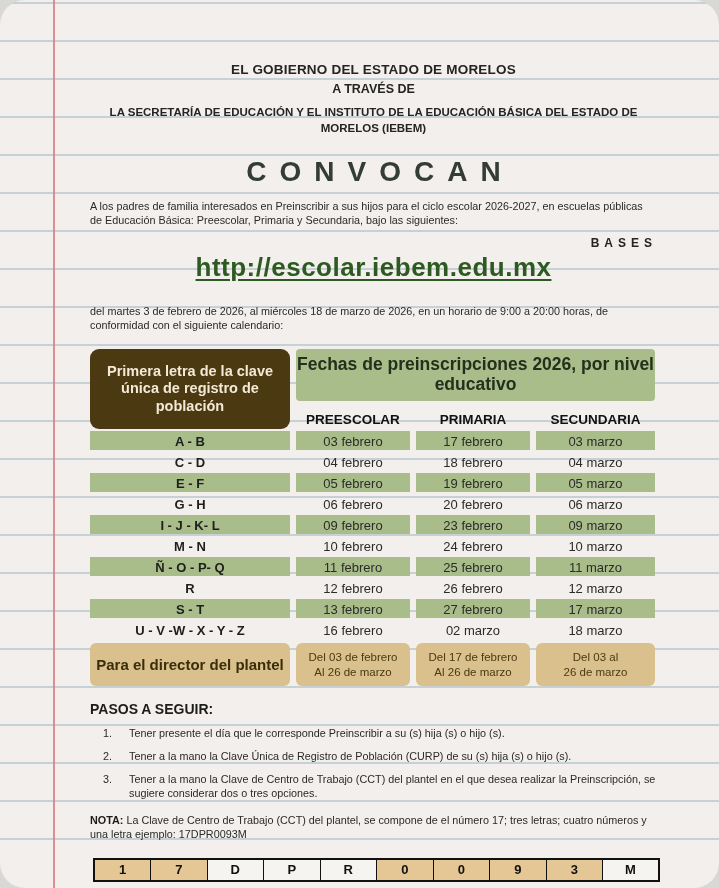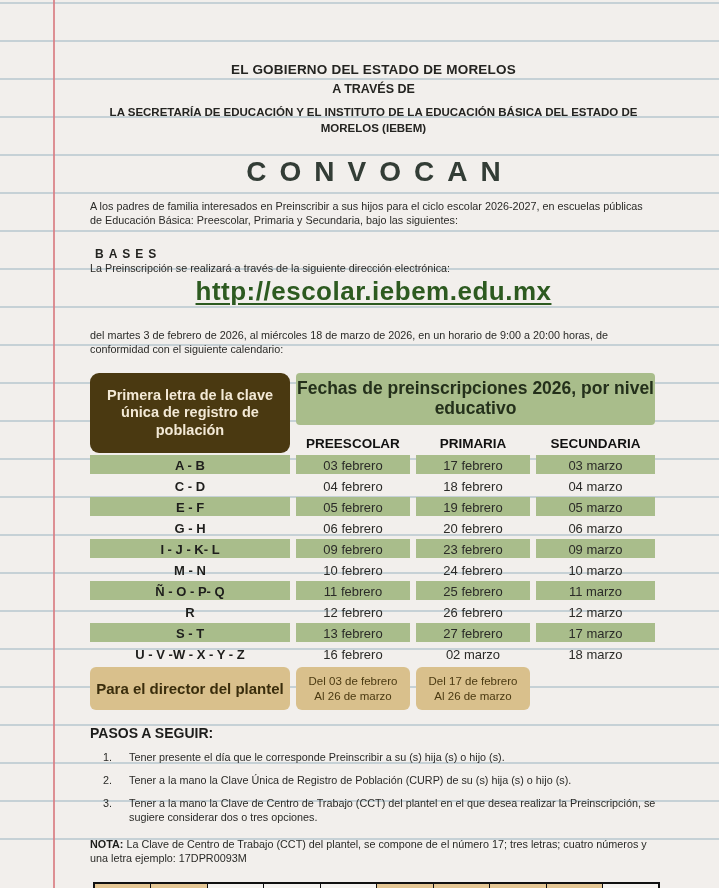--- a/index.html
+++ b/index.html
@@ -9,32 +9,33 @@
   }
   *{margin:0;padding:0;box-sizing:border-box;}
   html,body{background:#d8d8d6;}
   body{font-family:"Liberation Sans", sans-serif;}
   .page{
     position:relative;width:719px;height:888px;overflow:hidden;
     background:var(--paper);
     background-image:repeating-linear-gradient(to bottom, transparent 0px, transparent 36px, var(--rule-line) 36px, var(--rule-line) 38px);
     background-position:0 -34px;
     color:var(--ink);
+    border-radius:25px;
   }
   .margin-line{position:absolute;left:53px;top:0;width:2px;height:100%;background:var(--margin-line);opacity:.85;}
   .content{position:absolute;left:90px;top:0;width:567px;}
 
   
   .h-line1{margin-top:62px;text-align:center;font-weight:bold;font-size:13.5px;letter-spacing:.2px;}
   .h-line2{margin-top:5px;text-align:center;font-weight:bold;font-size:12.5px;}
   .h-line3{margin-top:9px;text-align:center;font-weight:bold;font-size:11.5px;line-height:1.35;max-width:545px;margin-left:auto;margin-right:auto;}
   .convocan{margin-top:20px;text-align:center;font-weight:bold;font-size:28px;letter-spacing:13px;color:var(--convocan);text-indent:13px;}
 
   .para{margin-top:11px;font-size:10.8px;line-height:1.32;color:#2a2a27;}
-  .bases-title{margin-top:19px;text-align:left;font-weight:bold;font-size:12px;letter-spacing:5px;text-indent:5px;}
+  .bases-title{margin-top:8px;text-align:right;font-weight:bold;font-size:12px;letter-spacing:5px;text-indent:5px;}
   .bases-line{margin-top:1px;font-size:10.8px;color:#2a2a27;}
   .url-wrap{margin-top:2px;text-align:center;}
   .url{font-weight:bold;font-size:26px;color:var(--url-green);text-decoration:underline;text-decoration-thickness:2px;text-underline-offset:3px;letter-spacing:.5px;margin-top:16px;}
   .dates-line{margin-top:21px;font-size:10.8px;line-height:1.32;color:#2a2a27;}
 
   
   .sched{margin-top:17px;display:grid;grid-template-columns:200px 114px 114px 119px;column-gap:6px;row-gap:2px;}
   .srow{display:contents;}
   .corner{grid-column:1;grid-row:1 / span 2;background:var(--brown);border-radius:9px;color:var(--brown-text);
     font-weight:bold;font-size:14.5px;line-height:1.22;display:flex;align-items:center;justify-content:center;text-align:center;padding:4px 14px;}
@@ -71,21 +72,20 @@
 
   <div class="content">
 
     <div class="h-line1">EL GOBIERNO DEL ESTADO DE MORELOS</div>
     <div class="h-line2">A TRAVÉS DE</div>
     <div class="h-line3">LA SECRETARÍA DE EDUCACIÓN Y EL INSTITUTO DE LA EDUCACIÓN BÁSICA DEL ESTADO DE MORELOS (IEBEM)</div>
     <div class="convocan">CONVOCAN</div>
 
     <div class="para">A los padres de familia interesados en Preinscribir a sus hijos para el ciclo escolar 2026-2027, en escuelas públicas de Educación Básica: Preescolar, Primaria y Secundaria, bajo las siguientes:</div>
     <div class="bases-title">BASES</div>
-    <div class="bases-line">La Preinscripción se realizará a través de la siguiente dirección electrónica:</div>
     <div class="url-wrap">
       <span class="url">http://escolar.iebem.edu.mx</span>
     </div>
     <div class="dates-line">del martes 3 de febrero de 2026, al miércoles 18 de marzo de 2026, en un horario de 9:00 a 20:00 horas, de conformidad con el siguiente calendario:</div>
 
     <div class="sched">
       <div class="corner">Primera letra de la clave única de registro de población</div>
       <div class="main-head">Fechas de preinscripciones 2026, por nivel educativo</div>
       <div class="sub-head" style="grid-column:2">PREESCOLAR</div>
       <div class="sub-head" style="grid-column:4">SECUNDARIA</div>
@@ -157,20 +157,24 @@
       <div class="dcell">
         <span class="lbl">Para el director del plantel</span>
       </div>
       <div class="dcell">
         <span class="ln">Del 03 de febrero</span>
         <span class="ln">Al 26 de marzo</span>
       </div>
       <div class="dcell">
         <span class="ln">Del 17 de febrero</span>
         <span class="ln">Al 26 de marzo</span>
+      </div>
+      <div class="dcell">
+        <span class="ln">Del 03 al</span>
+        <span class="ln">26 de marzo</span>
       </div>
     </div>
 
     <div class="steps-title">PASOS A SEGUIR:</div>
     <div class="step">
       <span class="num">1.</span>
       <span class="txt">Tener presente el día que le corresponde Preinscribir a su (s) hija (s) o hijo (s).</span>
     </div>
     <div class="step">
       <span class="num">2.</span>

